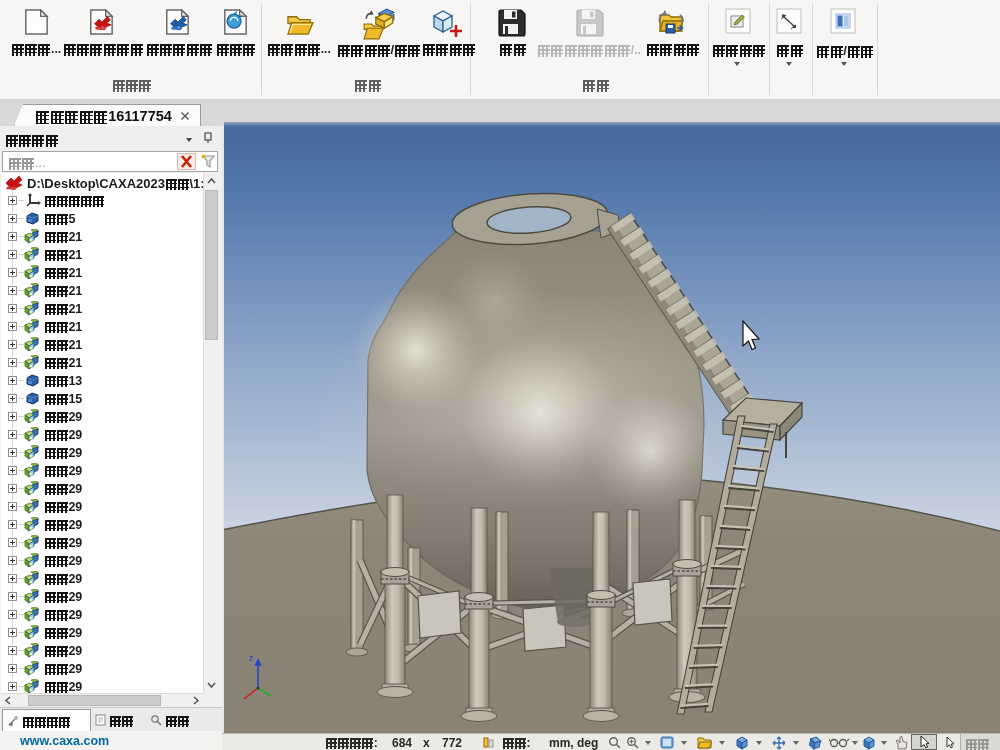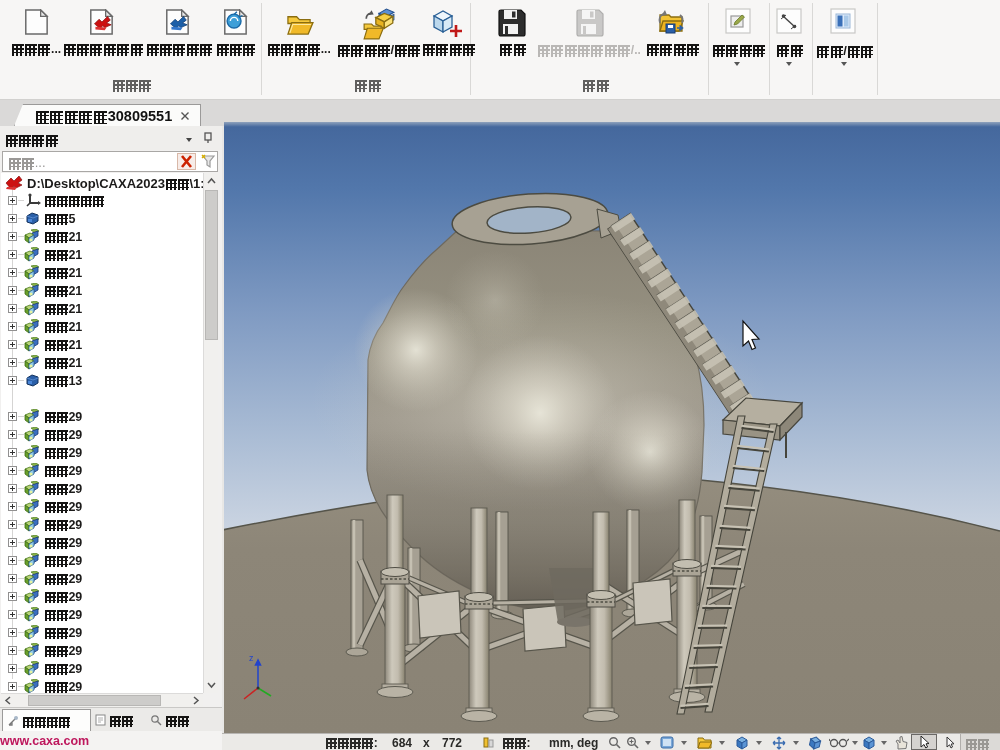--- a/index.html
+++ b/index.html
@@ -19,21 +19,21 @@
 #phead{position:absolute;left:0;top:0;width:222px;height:24px;background:#efeeec;font-size:13px;color:#2a2a28}
 #psearch{position:absolute;left:2px;top:25px;width:216px;height:21px;background:#fff;border:1px solid #a9a7a5}
 #ptree{position:absolute;left:1px;top:47px;width:202px;height:520px;background:#fff;overflow:hidden}
 .trow{position:absolute;left:0;height:18px;width:202px;font-size:12.5px;font-weight:bold;color:#1c1b1a;white-space:nowrap}
 .texp{position:absolute;left:7px;top:4px;width:9px;height:9px;background:#fff;border:1px solid #919090}
 .texp:before{content:"";position:absolute;left:1px;top:3px;width:5px;height:1px;background:#333}
 .texp:after{content:"";position:absolute;left:3px;top:1px;width:1px;height:5px;background:#333}
 .vsb{position:absolute;left:203px;top:47px;width:15px;height:520px;background:#f1f0ee;border-left:1px solid #dcdbda}
 .hsb{position:absolute;left:1px;top:567px;width:202px;height:14px;background:#f1f0ee;border-top:1px solid #dcdbda}
 #ptabs{position:absolute;left:0;top:581px;width:222px;height:24px;background:#ebeae8;border-top:1px solid #c9c8c6;font-size:12px;color:#222}
-#caxa{position:absolute;left:0;top:605px;width:222px;height:19px;background:#f4f3f2;font-size:12.5px;font-weight:bold;color:#be185d;padding:3px 0 0 0}
+#caxa{position:absolute;left:0;top:605px;width:222px;height:19px;background:#f4f3f2;font-size:12.5px;font-weight:bold;color:#0369a1;padding:3px 0 0 20px}
 #vp{left:224px;top:122px;width:776px;height:611px}
 #sbar{left:222px;top:733px;width:778px;height:17px;background:#ebeae7;border-top:1px solid #b7b5b2;font-size:12px;color:#2a2a28}
 .sic{position:absolute;top:2px}
 </style></head><body>
 <div id="ribbon" class="abs">
     <div class="sep" style="left:261px"></div>
     <div class="sep" style="left:470px"></div>
     <div class="sep" style="left:708px"></div>
     <div class="sep" style="left:769px"></div>
     <div class="sep" style="left:812px"></div>
@@ -141,21 +141,21 @@
     <svg class="abs" style="left:830px;top:8px" width="26" height="26" viewBox="0 0 26 26">
       <rect x="1" y="1" width="24" height="24" fill="#fdfdfd" stroke="#c9c8c6" stroke-width="1.2"></rect>
       <rect x="6" y="6" width="14" height="14" fill="#ddeafa" stroke="#9bb8d8" stroke-width="1"></rect>
       <rect x="7.5" y="7.5" width="5" height="11" fill="#3a70b8"></rect>
       <rect x="14" y="7.5" width="4.5" height="11" fill="#a8c8e8"></rect>
     </svg>
     <div class="lbl" style="left:814px;top:43px;width:62px"><i class="c"></i><i class="c"></i><b style="font-size:13px">/</b><i class="c"></i><i class="c"></i></div>
     <div class="chev" style="left:841px;top:62px"></div>
   </div>
 <div id="tabrow" class="abs"></div>
-<div id="doctab"><i class="ct"></i><i class="ct"></i><i class="ct"></i><i class="ct"></i><i class="ct"></i><span style="font-size:14.5px;letter-spacing:0">30809551</span><svg width="10" height="10" viewBox="0 0 10 10" style="margin-left:8px">
+<div id="doctab"><i class="ct"></i><i class="ct"></i><i class="ct"></i><i class="ct"></i><i class="ct"></i><span style="font-size:14.5px;letter-spacing:0">16117754</span><svg width="10" height="10" viewBox="0 0 10 10" style="margin-left:8px">
       <path d="M1.5 1.5 L8.5 8.5 M8.5 1.5 L1.5 8.5" stroke="#555" stroke-width="1.4"></path>
     </svg></div>
 <div id="panel" class="abs">
     <div id="phead">
       <span style="position:absolute;left:5px;top:6px"><i class="c"></i><i class="c"></i><i class="c"></i><i class="c"></i></span>
       <div class="chev" style="left:186px;top:12px;border-top-color:#444"></div>
       <svg class="abs" style="left:203px;top:6px" width="10" height="12" viewBox="0 0 10 12">
         <rect x="2" y="1" width="6" height="7" fill="none" stroke="#555" stroke-width="1.3"></rect>
         <path d="M5 8 v3" stroke="#555" stroke-width="1.3"></path>
       </svg>
@@ -307,20 +307,30 @@
     </div>
     <div class="trow" style="top:199px">
       <div class="texp"></div>
       <div class="abs" style="left:17px;top:8px;width:6px;height:1px;background:#d5d4d3"></div>
       <svg width="16" height="15" viewBox="0 0 16 15" style="position:absolute;left:23px;top:1px">
         <path d="M3 5 l5-3 l6 2 v6 l-5 3 l-6-2 z" fill="#2a5fa8" stroke="#14335e" stroke-width="1"></path>
         <path d="M3 5 l6 2 l5-2" fill="none" stroke="#5588cc" stroke-width="1"></path>
         <rect x="4" y="8" width="4" height="3" fill="#4a86d8"></rect>
       </svg>
       <span style="position:absolute;left:43px;top:2px"><i class="cs"></i><i class="cs"></i><span style="font-size:12.5px">13</span></span>
+    </div>
+    <div class="trow" style="top:217px">
+      <div class="texp"></div>
+      <div class="abs" style="left:17px;top:8px;width:6px;height:1px;background:#d5d4d3"></div>
+      <svg width="16" height="15" viewBox="0 0 16 15" style="position:absolute;left:23px;top:1px">
+        <path d="M3 5 l5-3 l6 2 v6 l-5 3 l-6-2 z" fill="#2a5fa8" stroke="#14335e" stroke-width="1"></path>
+        <path d="M3 5 l6 2 l5-2" fill="none" stroke="#5588cc" stroke-width="1"></path>
+        <rect x="4" y="8" width="4" height="3" fill="#4a86d8"></rect>
+      </svg>
+      <span style="position:absolute;left:43px;top:2px"><i class="cs"></i><i class="cs"></i><span style="font-size:12.5px">15</span></span>
     </div>
     <div class="trow" style="top:235px">
       <div class="texp"></div>
       <div class="abs" style="left:17px;top:8px;width:6px;height:1px;background:#d5d4d3"></div>
       <svg width="16" height="15" viewBox="0 0 16 15" style="position:absolute;left:23px;top:1px">
         <path d="M7 1 l5-1 l3 2 l-4 2 z" fill="#8ab44a" stroke="#4a7a1a" stroke-width="0.7"></path>
         <path d="M8 4 l6-2 v5 l-5 3 z" fill="#3a6fc0" stroke="#1a3a70" stroke-width="0.8"></path>
         <path d="M1 6 l5-2 l4 2 l-5 3 z" fill="#b8d478" stroke="#4a7a1a" stroke-width="0.8"></path>
         <path d="M1 6 l4 3 v5 l-4-3 z" fill="#6aa02a" stroke="#3a6a10" stroke-width="0.8"></path>
         <path d="M5 9 l5-3 v5 l-5 3 z" fill="#8ec8e8" stroke="#2a5a8a" stroke-width="0.8"></path>

